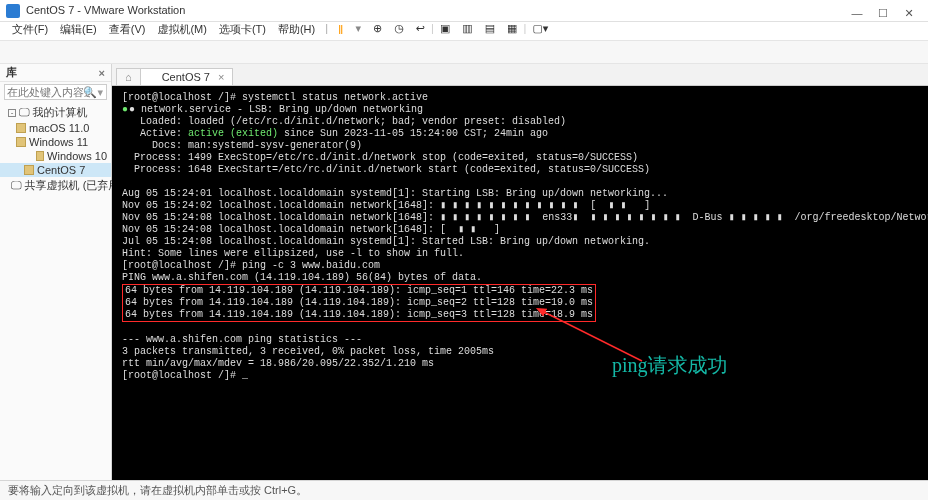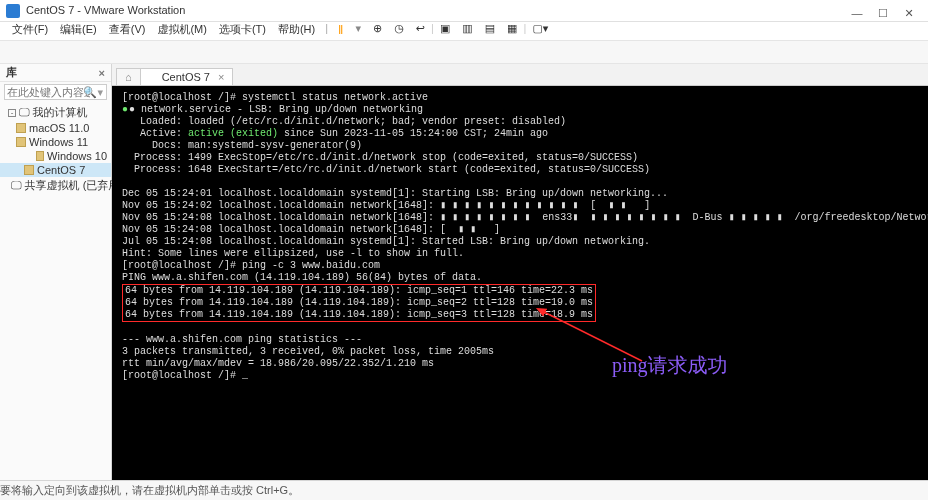--- a/index.html
+++ b/index.html
@@ -26,23 +26,23 @@
   .tree .box { width:10px; height:10px; display:inline-block; background:#e1c478; border:1px solid #bfa050;}
   .content { flex:1; display:flex; flex-direction:column; }
   .tabs { height:22px; background:#f2f2f2; border-bottom:1px solid #ccc; display:flex; align-items:flex-end; padding:0 4px;}
   .tab { background:#fff; border:1px solid #ccc; border-bottom:none; padding:2px 8px; font-size:11px; display:flex; align-items:center; gap:4px;}
   .tab .home { color:#888;}
   .tab .x { color:#888; margin-left:4px;}
   .console-wrap { flex:1; background:#000; position:relative; overflow:hidden;}
   .console { font-family: "Consolas","Courier New",monospace; font-size:10px; line-height:12px; color:#ddd; padding:6px 10px; white-space:pre; letter-spacing:0px;}
   .console .grn { color:#6fe86f;}
   .redbox { border:1.5px solid #ff2a2a; padding:0 2px; display:inline-block;}
-  .annot { position:absolute; color:#8b5cf6; font-size:20px; font-family:"Microsoft YaHei"; left:500px; top:266px;}
+  .annot { position:absolute; color:#14b8a6; font-size:20px; font-family:"Microsoft YaHei"; left:500px; top:266px;}
   .arrow { position:absolute; left:420px; top:220px; }
-  .status { height:20px; border-top:1px solid #d5d5d5; background:#f7f7f7; font-size:11px; color:#555; display:flex; align-items:center; padding:0 0;}
+  .status { height:20px; border-top:1px solid #d5d5d5; background:#f7f7f7; font-size:11px; color:#555; display:flex; align-items:center; padding:0 8px;}
 </style>
 </head>
 <body>
 
 <div class="title-bar">
   <span class="icon"></span>
   <span class="title">CentOS 7 - VMware Workstation</span>
   <span class="win-btn">—</span>
   <span class="win-btn">☐</span>
   <span class="win-btn">✕</span>
@@ -130,21 +130,21 @@
 
     <div class="console-wrap">
 <div class="console"><span>[root@localhost /]# systemctl status network.active</span>
 <span class="grn">●</span><span style="padding-left:1px">● network.service - LSB: Bring up/down networking</span>
 <span>   Loaded: loaded (/etc/rc.d/init.d/network; bad; vendor preset: disabled)</span>
 <span>   Active: </span><span class="grn">active (exited)</span><span> since Sun 2023-11-05 15:24:00 CST; 24min ago</span>
 <span>     Docs: man:systemd-sysv-generator(9)</span>
 <span>  Process: 1499 ExecStop=/etc/rc.d/init.d/network stop (code=exited, status=0/SUCCESS)</span>
 <span>  Process: 1648 ExecStart=/etc/rc.d/init.d/network start (code=exited, status=0/SUCCESS)</span>
 <span></span>
-<span>Dec 05 15:24:01 localhost.localdomain systemd[1]: Starting LSB: Bring up/down networking...</span>
+<span>Aug 05 15:24:01 localhost.localdomain systemd[1]: Starting LSB: Bring up/down networking...</span>
 <span>Nov 05 15:24:02 localhost.localdomain network[1648]: ▮ ▮ ▮ ▮ ▮ ▮ ▮ ▮ ▮ ▮ ▮ ▮  [  ▮ ▮   ]</span>
 <span>Nov 05 15:24:08 localhost.localdomain network[1648]: ▮ ▮ ▮ ▮ ▮ ▮ ▮ ▮  ens33▮  ▮ ▮ ▮ ▮ ▮ ▮ ▮ ▮  D-Bus ▮ ▮ ▮ ▮ ▮  /org/freedesktop/NetworkManager/ActiveConnection/2▮</span>
 <span>Nov 05 15:24:08 localhost.localdomain network[1648]: [  ▮ ▮   ]</span>
 <span>Jul 05 15:24:08 localhost.localdomain systemd[1]: Started LSB: Bring up/down networking.</span>
 <span>Hint: Some lines were ellipsized, use -l to show in full.</span>
 <span>[root@localhost /]# ping -c 3 www.baidu.com</span>
 <span>PING www.a.shifen.com (14.119.104.189) 56(84) bytes of data.</span>
 <span class="redbox"><span>64 bytes from 14.119.104.189 (14.119.104.189): icmp_seq=1 ttl=146 time=22.3 ms</span>
 <span>64 bytes from 14.119.104.189 (14.119.104.189): icmp_seq=2 ttl=128 time=19.0 ms</span>
 <span>64 bytes from 14.119.104.189 (14.119.104.189): icmp_seq=3 ttl=128 time=18.9 ms</span></span>

